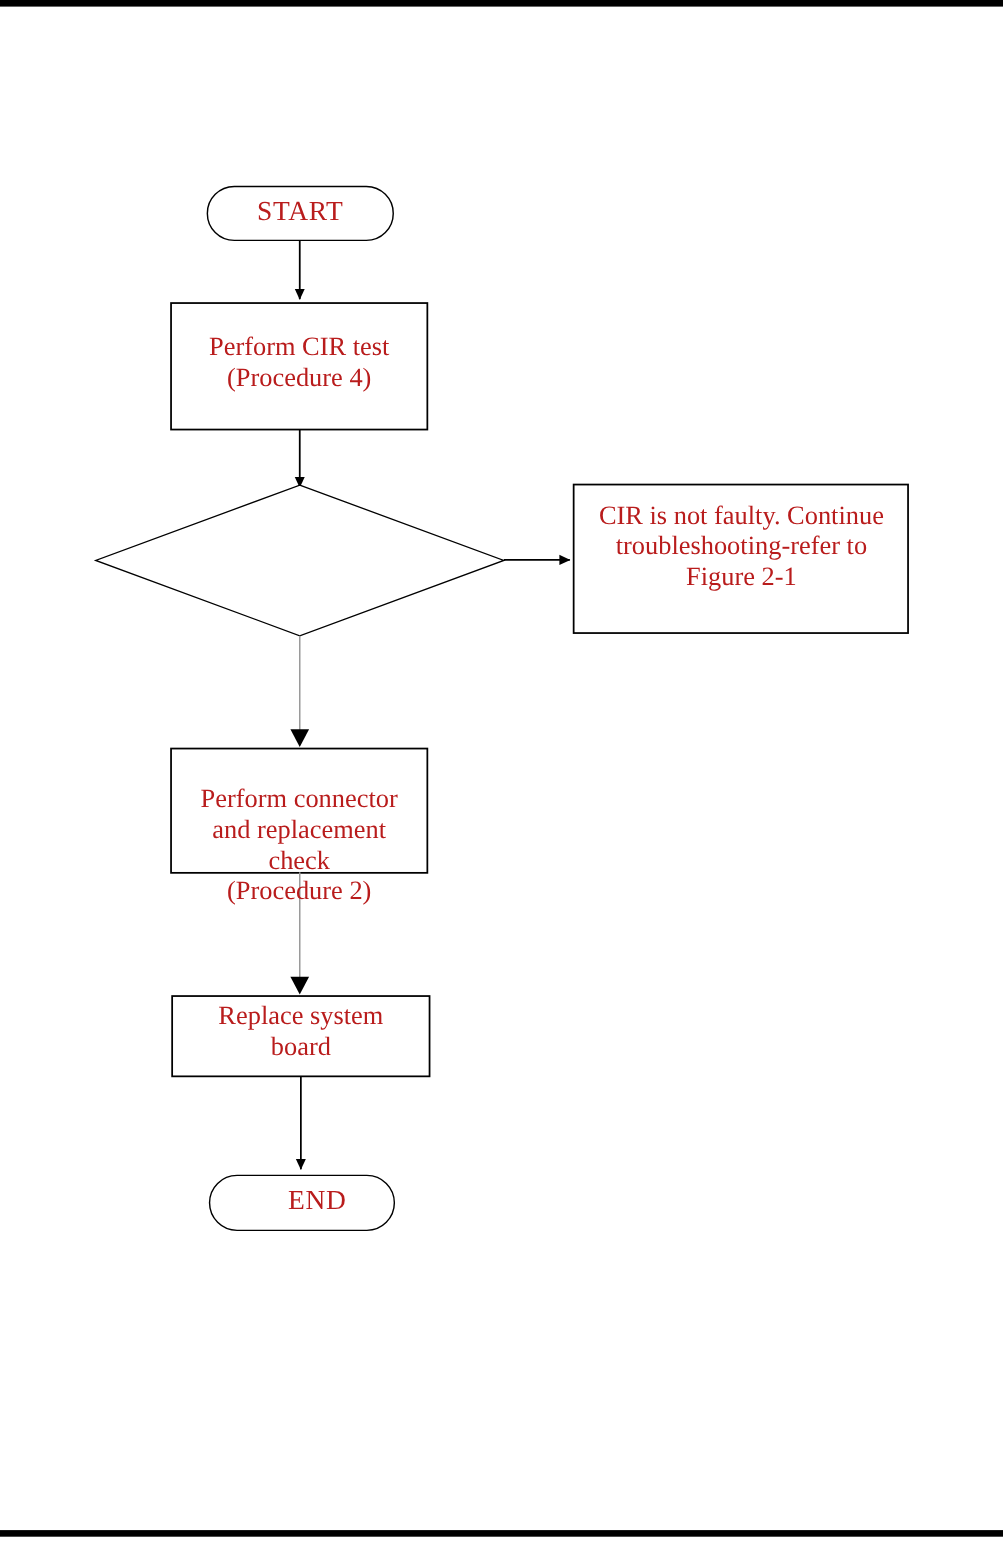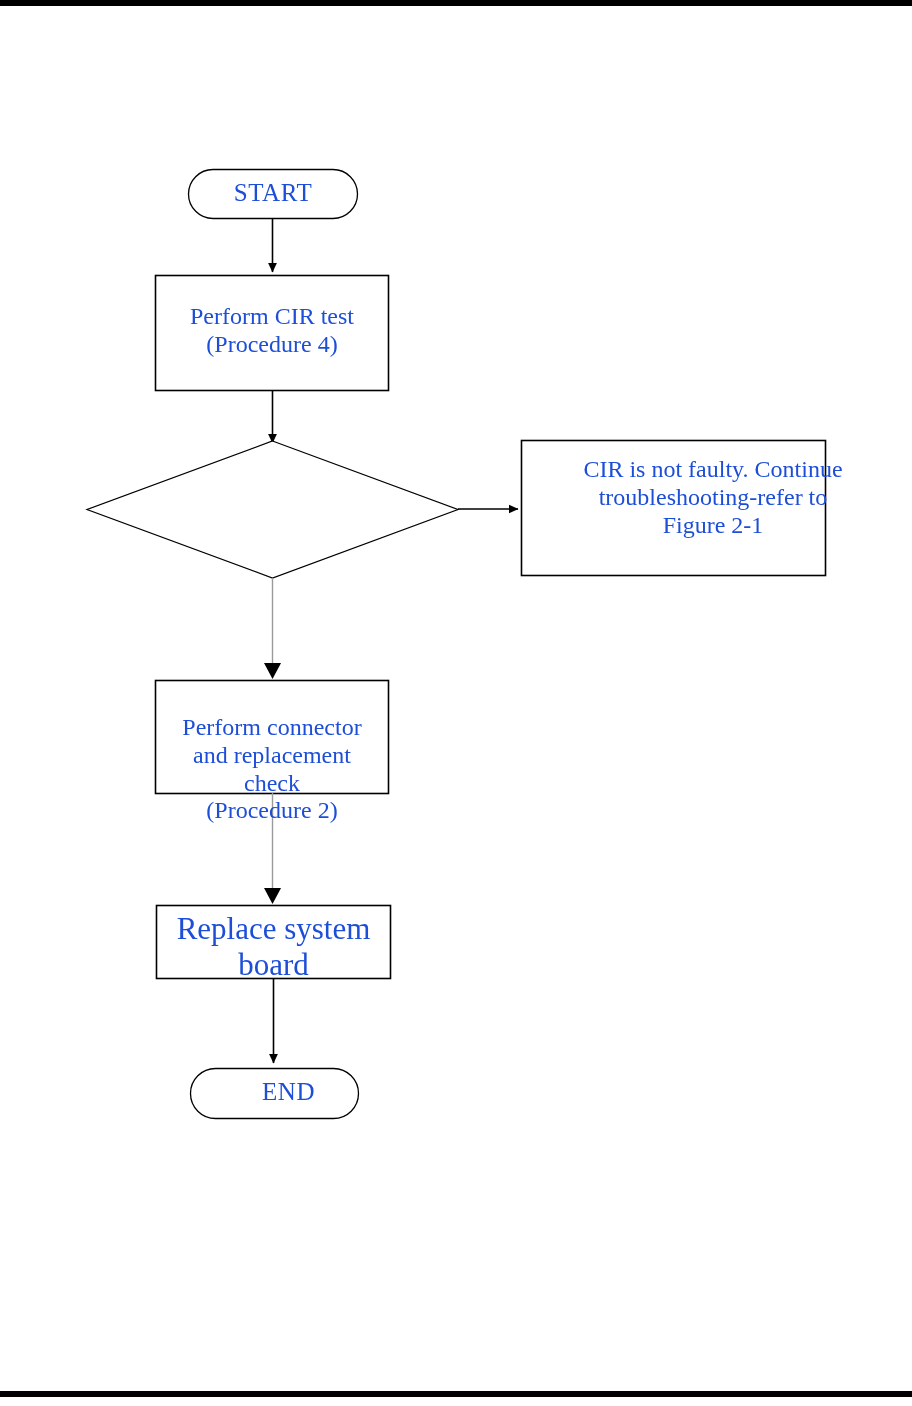--- a/index.html
+++ b/index.html
@@ -33,21 +33,21 @@
     top: 0;
     width: 912px;
     height: 1406px;
   }
 
   .node-label {
     position: absolute;
     text-align: center;
     line-height: 1.16;
     white-space: pre-line;
-    color: #1d4ed8;
+    color: #b91c1c;
     pointer-events: none;
   }
   .lbl-start {
     left: 188px; top: 178px; width: 170px;
     font-size: 25px; letter-spacing: 0.6px;
   }
   .lbl-end {
     left: 190px; top: 1077px; width: 197px;
     font-size: 25px; letter-spacing: 0.6px;
   }
@@ -55,30 +55,29 @@
     left: 156px; top: 303px; width: 232px;
     font-size: 24px;
   }
   .lbl-decision {
     left: 82px; top: 494px; width: 380px;
     font-size: 24px;
   }
   .lbl-continue {
     left: 523px; top: 456px; width: 302px;
     font-size: 24px;
-    padding-left: 39px;
   }
   .lbl-connector {
     left: 156px; top: 682px; width: 232px;
     font-size: 24px;
     margin-top: 32px;
   }
   .lbl-replace {
     left: 157px; top: 911px; width: 233px;
-    font-size: 31px;
+    font-size: 24px;
   }
 </style>
 </head>
 <body>
 
 <div id="page">
 
   <div class="rule" id="rule-top"></div>
   <div class="rule" id="rule-bottom"></div>
 

